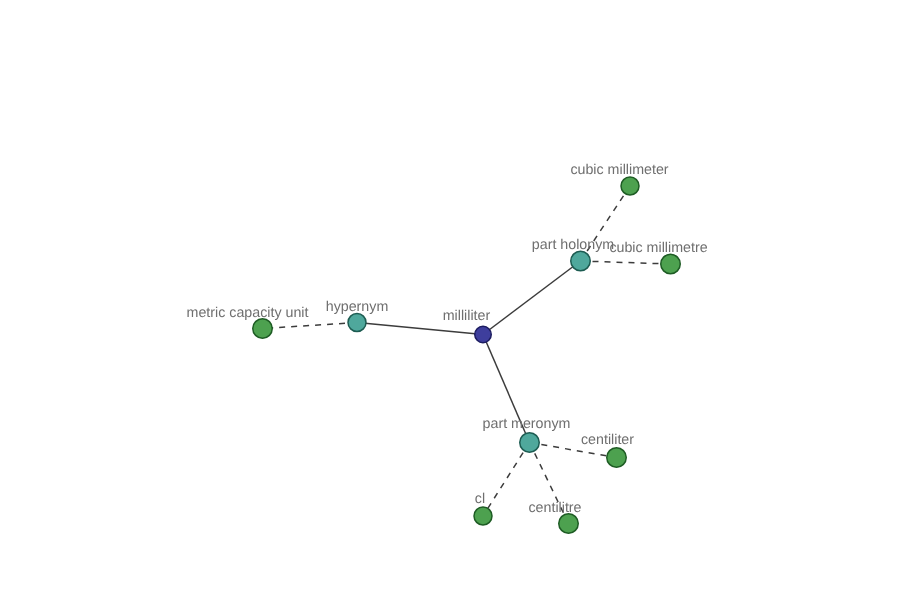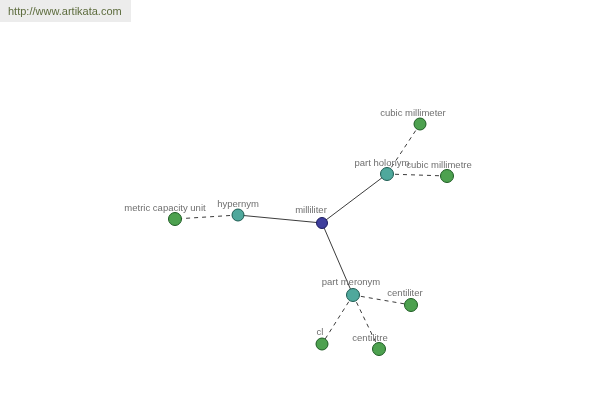--- a/index.html
+++ b/index.html
@@ -64,16 +64,13 @@
       <text x="413" y="116" text-anchor="middle" fill="#6f6f6f">cubic millimeter</text>
       <circle cx="447" cy="176" r="6.5" fill="#4da14f" stroke="#1e5c24" stroke-width="1"></circle>
       <text x="439" y="168" text-anchor="middle" fill="#6f6f6f">cubic millimetre</text>
       <circle cx="411" cy="305" r="6.5" fill="#4da14f" stroke="#1e5c24" stroke-width="1"></circle>
       <text x="405" y="296" text-anchor="middle" fill="#6f6f6f">centiliter</text>
       <circle cx="322" cy="344" r="6" fill="#4da14f" stroke="#1e5c24" stroke-width="1"></circle>
       <text x="320" y="335" text-anchor="middle" fill="#6f6f6f">cl</text>
       <circle cx="379" cy="349" r="6.5" fill="#4da14f" stroke="#1e5c24" stroke-width="1"></circle>
       <text x="370" y="341" text-anchor="middle" fill="#6f6f6f">centilitre</text>
     </svg>
-  <div class="url-bar" style="background: rgb(236, 236, 236); color: rgb(92, 107, 60);">
-    <span>http://www.artikata.com</span>
-  </div>
 </div>
 
 </body></html>

